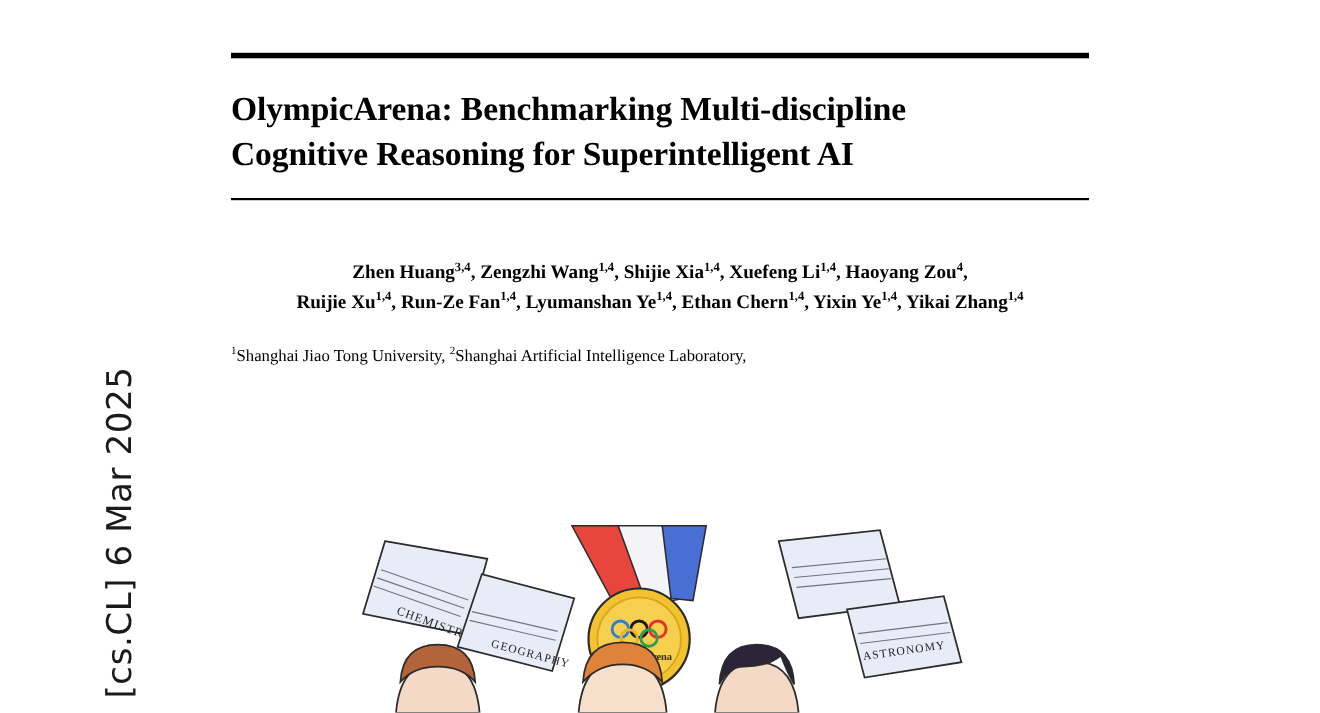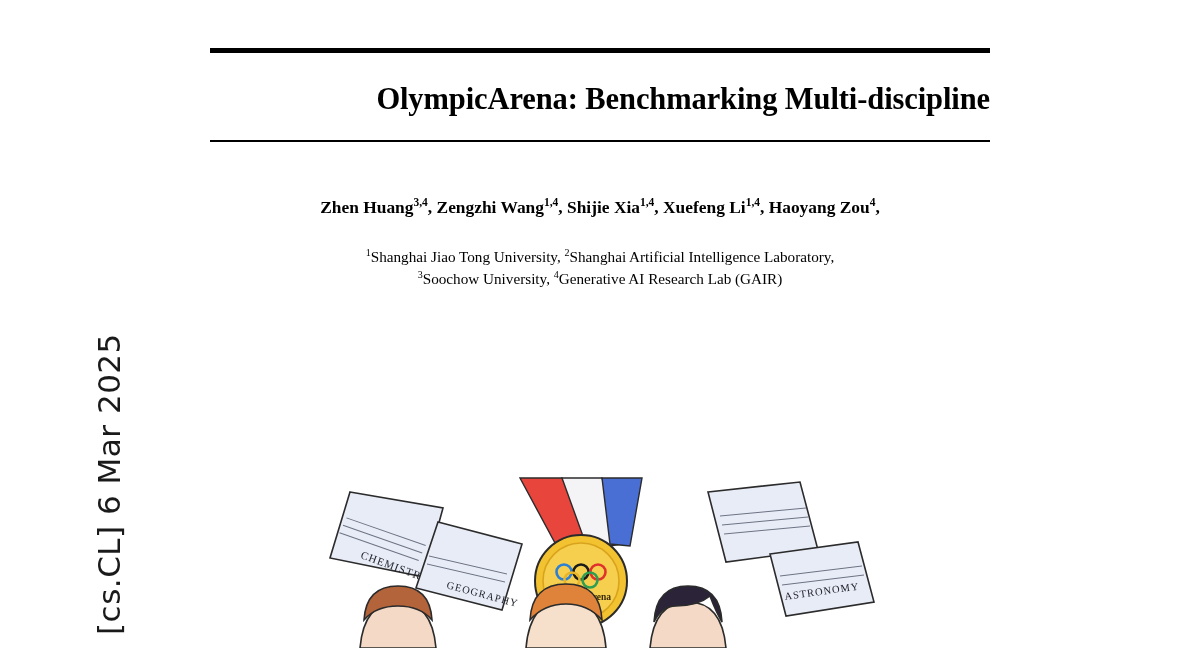--- a/index.html
+++ b/index.html
@@ -49,21 +49,21 @@
   }
   .rule-bottom {
     margin-top: 20px;
     height: 2px;
     background: #000;
     width: 100%;
   }
 
   .title {
     margin: 26px 0 0 0;
-    text-align: right;
+    text-align: left;
     font-size: 30.5px;
     font-weight: bold;
     line-height: 1.33;
     letter-spacing: -0.1px;
   }
   .title .ln { display: block; }
 
   .authors {
     margin-top: 52px;
     text-align: center;
@@ -75,21 +75,21 @@
   sup {
     font-size: 0.66em;
     font-weight: bold;
     vertical-align: super;
     line-height: 0;
     margin-top: 12px;
   }
 
   .affils {
     margin-top: 26px;
-    text-align: center;
+    text-align: left;
     font-size: 15.2px;
     line-height: 1.42;
     font-weight: normal;
   }
   .affils .ln { display: block; }
   .affils sup { font-weight: normal; }
 
   
   .figure {
     position: absolute;
@@ -105,31 +105,32 @@
 <body>
 
 <div class="arxiv-stamp">[cs.CL]  6 Mar 2025</div>
 
 <div class="paper">
 
   <div class="rule-top"></div>
 
   <h1 class="title">
     <span class="ln">OlympicArena: Benchmarking Multi-discipline</span>
+    <span class="ln">Cognitive Reasoning for Superintelligent AI</span>
   </h1>
 
   <div class="rule-bottom"></div>
 
   <div class="authors">
     <span class="ln">Zhen Huang<sup>3,4</sup>, Zengzhi Wang<sup>1,4</sup>, Shijie Xia<sup>1,4</sup>, Xuefeng Li<sup>1,4</sup>, Haoyang Zou<sup>4</sup>,</span>
+    <span class="ln">Ruijie Xu<sup>1,4</sup>, Run-Ze Fan<sup>1,4</sup>, Lyumanshan Ye<sup>1,4</sup>, Ethan Chern<sup>1,4</sup>, Yixin Ye<sup>1,4</sup>, Yikai Zhang<sup>1,4</sup></span>
   </div>
 
   <div class="affils">
     <span class="ln"><sup>1</sup>Shanghai Jiao Tong University, <sup>2</sup>Shanghai Artificial Intelligence Laboratory,</span>
-    <span class="ln"><sup>3</sup>Soochow University, <sup>4</sup>Generative AI Research Lab (GAIR)</span>
   </div>
 
   <div class="figure">
     <svg width="780" height="178" viewBox="0 0 780 178" xmlns="http://www.w3.org/2000/svg">
 
       <g>
         <polygon points="140,22 233,38 214,107 120,88" fill="#e8ecf7" stroke="#2b2b2b" stroke-width="1.6"></polygon>
         <g transform="rotate(11 177 70)" fill="none" stroke="#6d7384" stroke-width="1">
           <line x1="133" y1="56" x2="216" y2="68"></line>
           <line x1="131" y1="64" x2="214" y2="76"></line>

